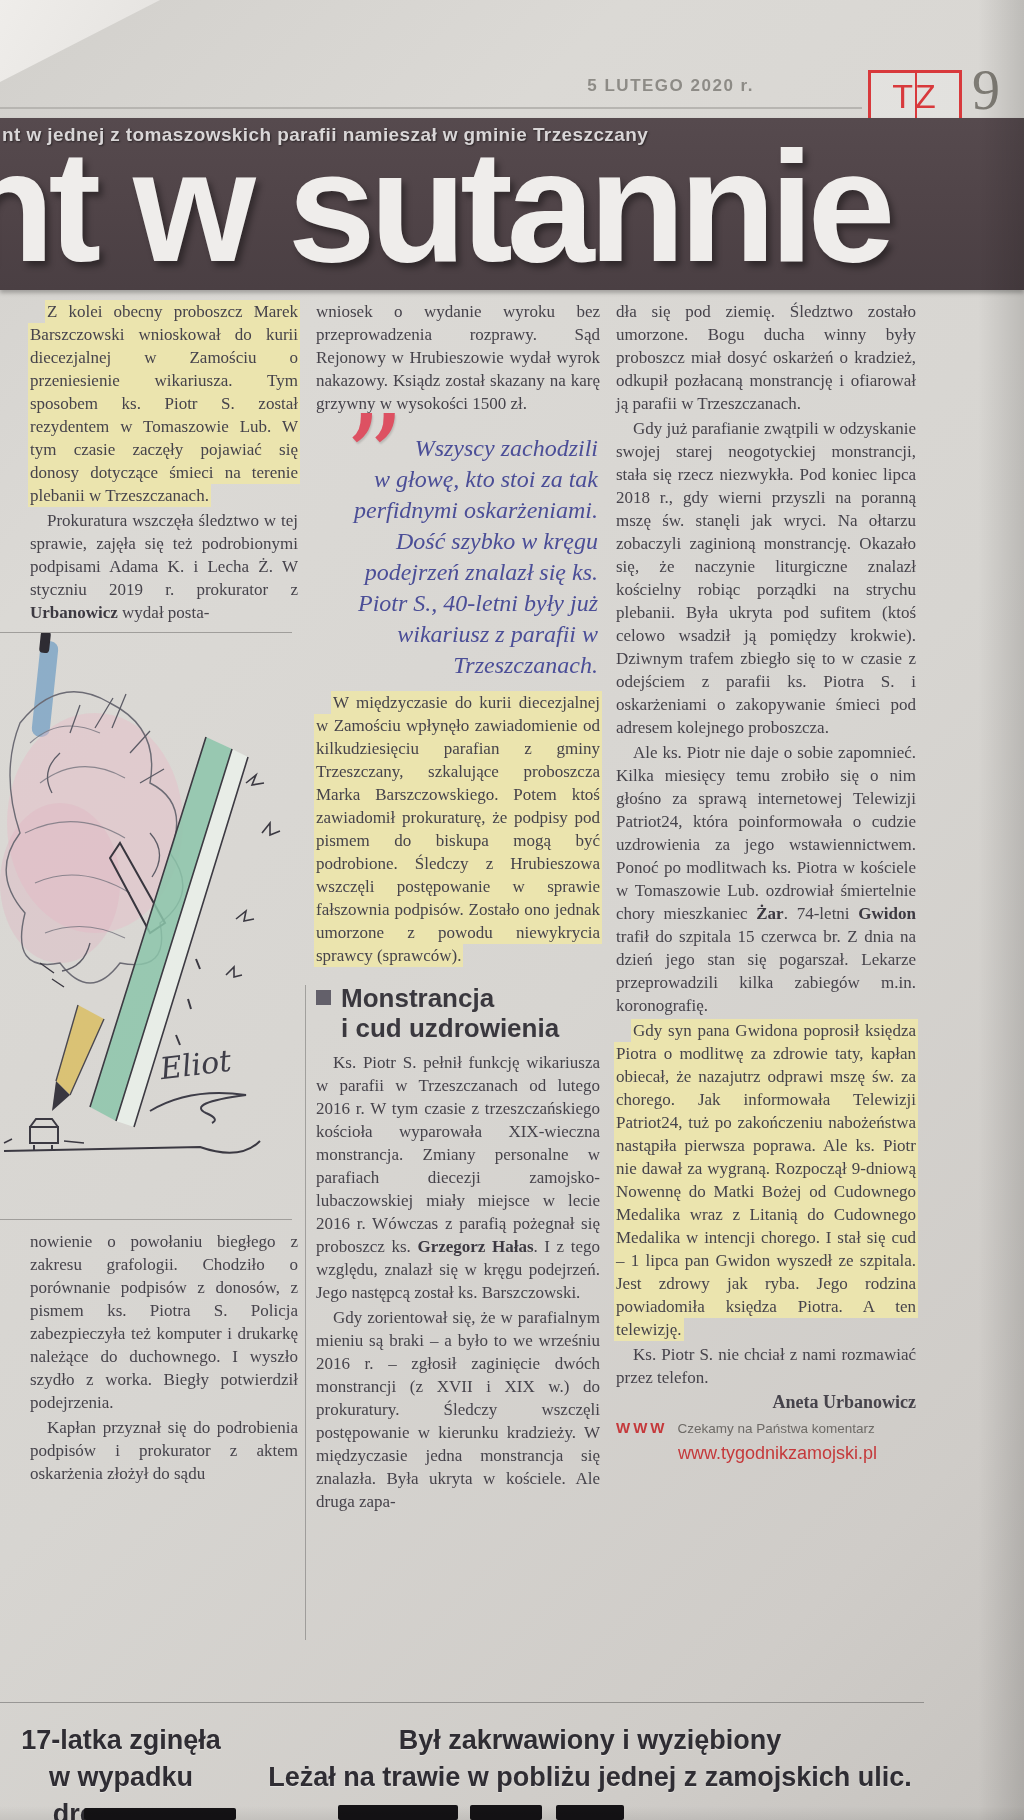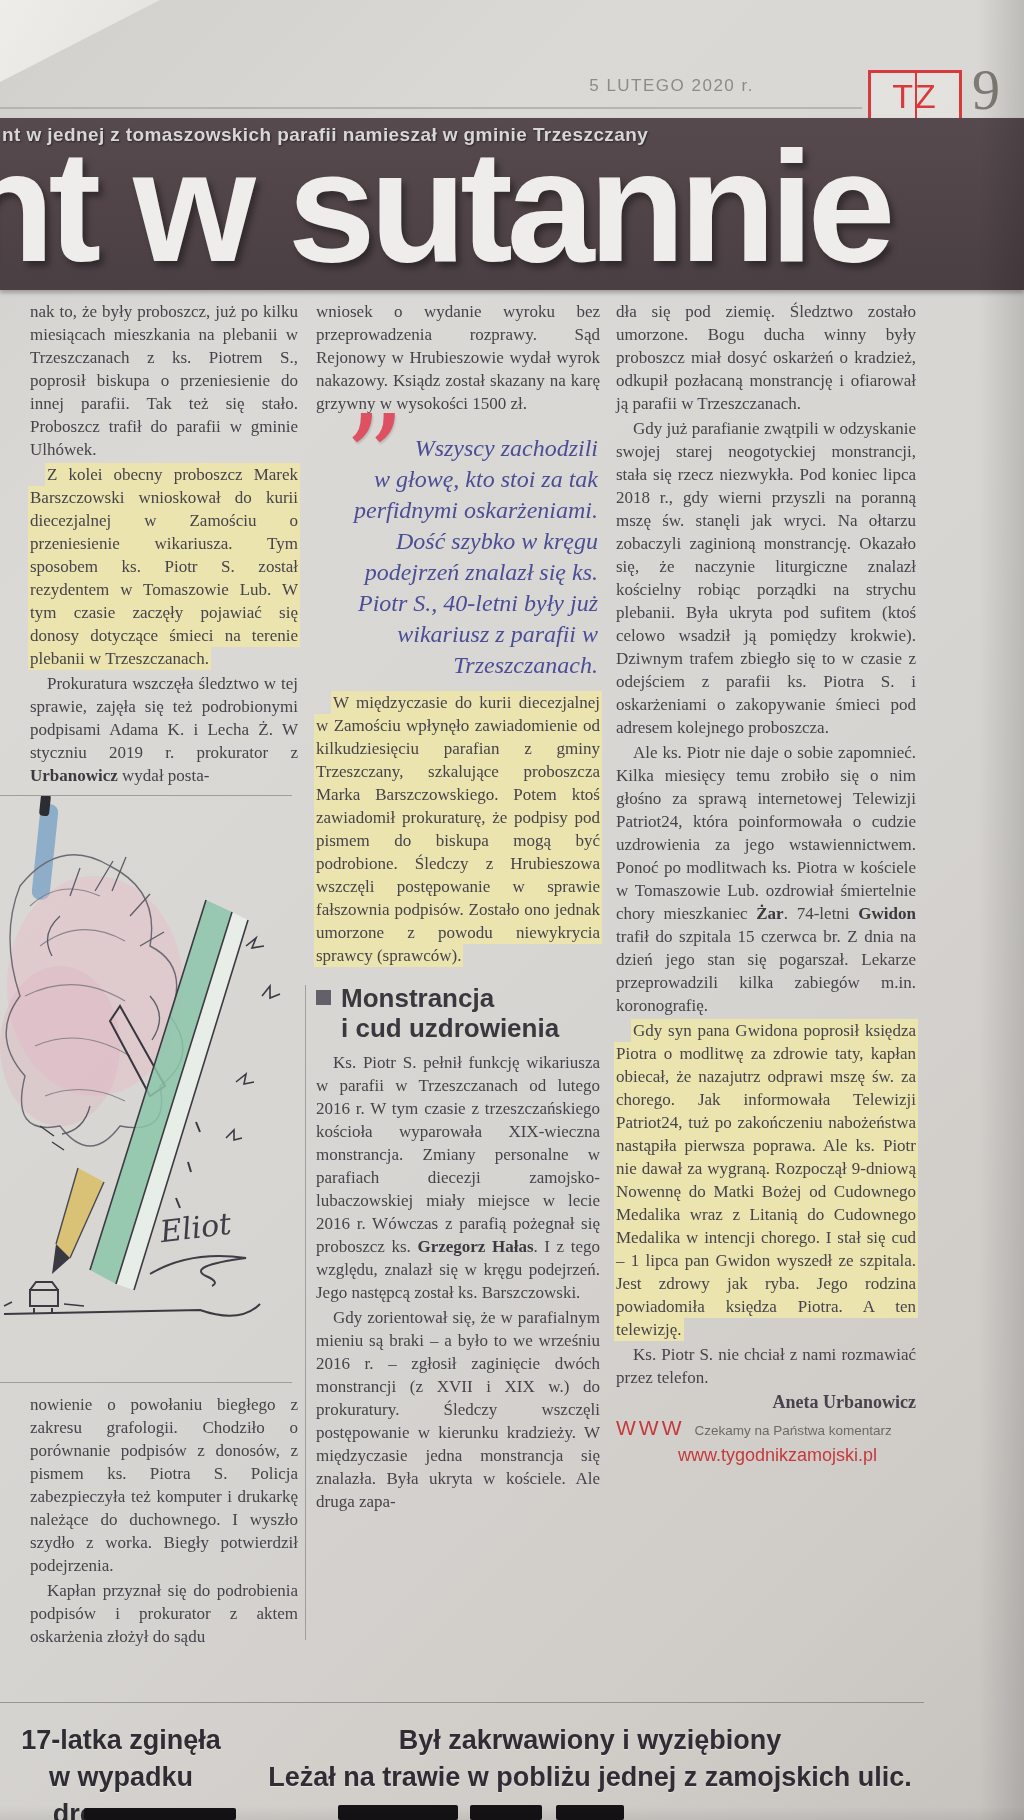--- a/index.html
+++ b/index.html
@@ -8,21 +8,21 @@
         font-family:"Liberation Serif",serif;color:#46434b;}
   .corner-wedge{position:absolute;left:0;top:0;width:160px;height:82px;
         background:linear-gradient(120deg,#efedea,#e4e2df);clip-path:polygon(0 0,160px 0,0 82px);}
   .edge-right{position:absolute;right:0;top:0;width:46px;height:100%;
         background:linear-gradient(to right,rgba(0,0,0,0),rgba(0,0,0,0.13));}
   .edge-bottom{position:absolute;left:0;bottom:0;width:100%;height:14px;
         background:linear-gradient(to bottom,rgba(0,0,0,0),rgba(0,0,0,0.07));}
 
   
   .date{position:absolute;top:76px;right:270px;font-family:"Liberation Sans",sans-serif;
-        font-size:17px;letter-spacing:1.5px;color:#8d8b86;font-weight:normal;margin-left:44px;}
+        font-size:17px;letter-spacing:1.5px;color:#8d8b86;font-weight:bold;margin-left:44px;}
   .rule-date{position:absolute;top:107px;left:0;width:862px;height:2px;background:#b7b5b1;}
   .logo{position:absolute;top:70px;left:868px;width:88px;height:46px;border:3px solid #d8393c;
         display:flex;align-items:center;justify-content:center;gap:6px;
         font-family:"Liberation Sans",sans-serif;font-weight:normal;font-size:34px;color:#d8393c;
         background:rgba(255,255,255,0.25);letter-spacing:2px;line-height:1;}
   .logo:after{content:"";position:absolute;left:50%;top:0;width:2px;height:100%;background:#d8393c;}
   .pageno{position:absolute;top:58px;left:972px;font-size:56px;color:#7e7b74;
         font-family:"Liberation Serif",serif;}
 
   
@@ -61,21 +61,21 @@
 
   
   .illo{position:relative;width:292px;margin:8px 0 10px -30px;height:586px;
         border-top:1px solid #a09e9b;border-bottom:1px solid #a09e9b;}
   .sig{position:absolute;left:160px;top:420px;font-style:italic;font-size:30px;color:#3e3d48;
         transform:rotate(-7deg);font-family:"DejaVu Serif",serif;}
 
   
   .author{text-align:right;font-weight:bold;font-size:18px;margin-top:8px;text-indent:0;}
   .wwwline{margin-top:14px;font-family:"Liberation Sans",sans-serif;text-indent:0;text-align:left;}
-  .www-label{color:#c5393b;font-weight:normal;font-size:21px;letter-spacing:3px;margin-right:10px;}
+  .www-label{color:#c5393b;font-weight:bold;font-size:15px;letter-spacing:3px;margin-right:10px;}
   .www-text{color:#6d6a66;font-size:13.5px;}
   .www-url{display:block;color:#c5393b;font-size:18px;margin:2px 0 0 62px;}
 
   
   .vrule{position:absolute;left:305px;top:985px;width:1px;height:655px;background:rgba(60,60,60,0.35);}
   .hrule-bottom{position:absolute;left:0;top:1702px;width:924px;height:1px;background:rgba(60,60,60,0.4);}
 
   
   .teaser{position:absolute;font-family:"Liberation Sans",sans-serif;font-weight:bold;
         color:#2f2d33;text-align:center;font-size:27px;line-height:37px;text-shadow:0 1px 1px rgba(255,255,255,.4);}
@@ -98,21 +98,20 @@
   <div class="rule-date"></div>
   <span class="logo">TZ</span>
   <span class="pageno">9</span>
 
   <div class="band">
     <div class="kicker">nt w jednej z tomaszowskich parafii namieszał w gminie Trzeszczany</div>
     <div class="headline">nt w sutannie</div>
   </div>
 
   <div class="col" id="col1">
-    <p class="noind">nak to, że były proboszcz, już po kilku miesiącach mieszkania na plebanii w Trzeszczanach z ks. Piotrem S., poprosił biskupa o przeniesienie do innej parafii. Tak też się stało. Proboszcz trafił do parafii w gminie Ulhówek.</p>
     <p><span class="hl">Z kolei obecny proboszcz Marek Barszczowski wnioskował do kurii diecezjalnej w Zamościu o przeniesienie wikariusza. Tym sposobem ks. Piotr S. został rezydentem w Tomaszowie Lub. W tym czasie zaczęły pojawiać się donosy dotyczące śmieci na terenie plebanii w Trzeszczanach.</span></p>
     <p><span>Prokuratura wszczęła śledztwo w tej sprawie, zajęła się też podrobionymi podpisami Adama K. i Lecha Ż. W styczniu 2019 r. prokurator z </span><b>Urbanowicz</b><span> wydał posta-</span></p>
 
     <div class="illo">
       <svg width="292" height="584" viewBox="0 0 292 584">
 
         <rect x="36" y="8" width="18" height="96" rx="8" fill="#7fa6c6" opacity="0.85" transform="rotate(6 45 56)"></rect>
         <rect x="40" y="-2" width="10" height="22" rx="4" fill="#2e2c33" transform="rotate(6 45 9)"></rect>
 
         <ellipse cx="95" cy="190" rx="88" ry="110" fill="#e6bcc8" opacity="0.45"></ellipse>

